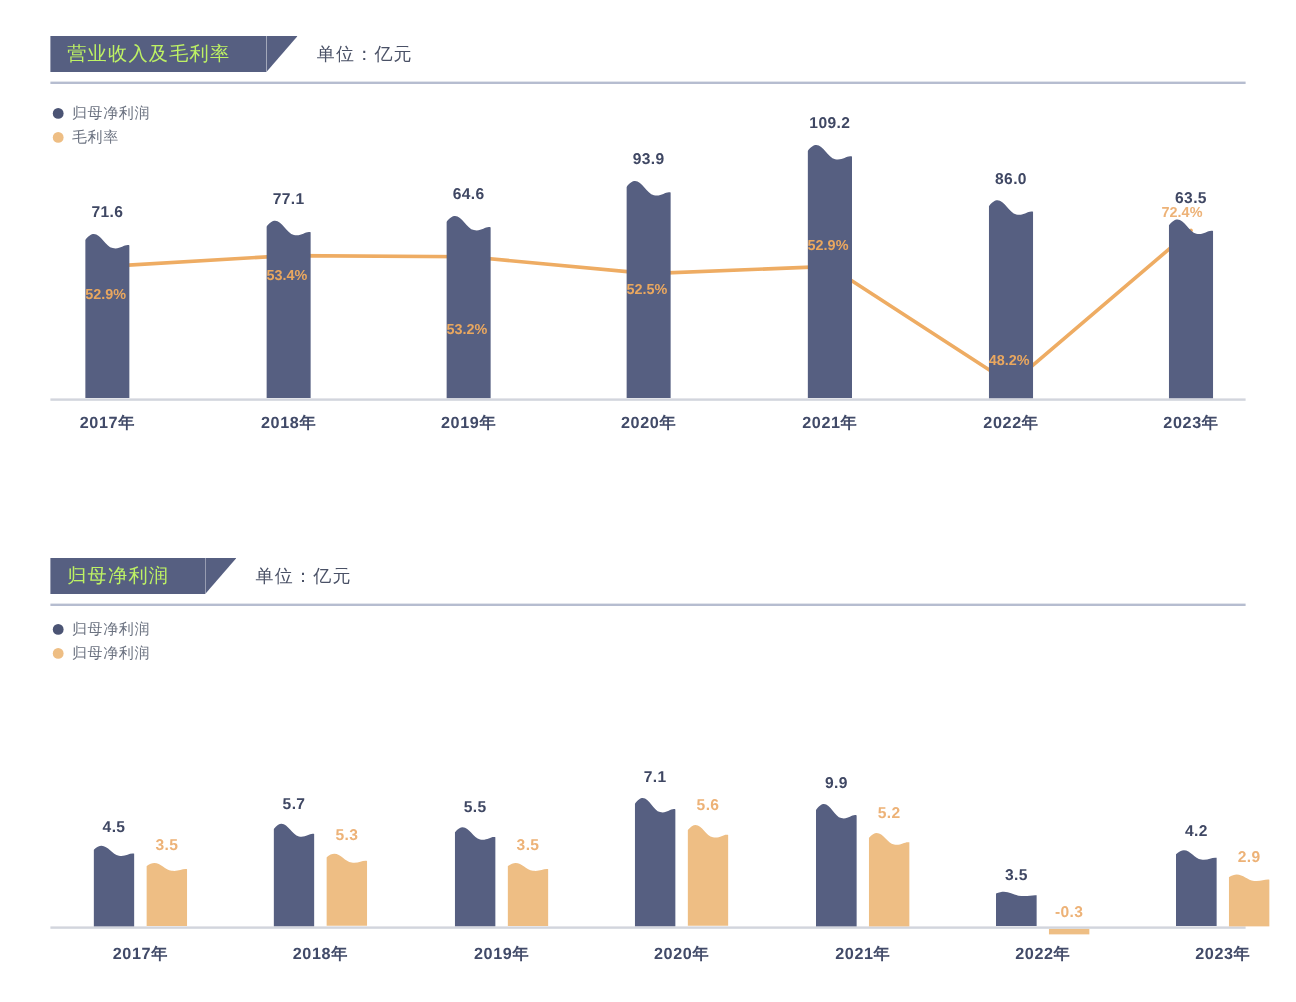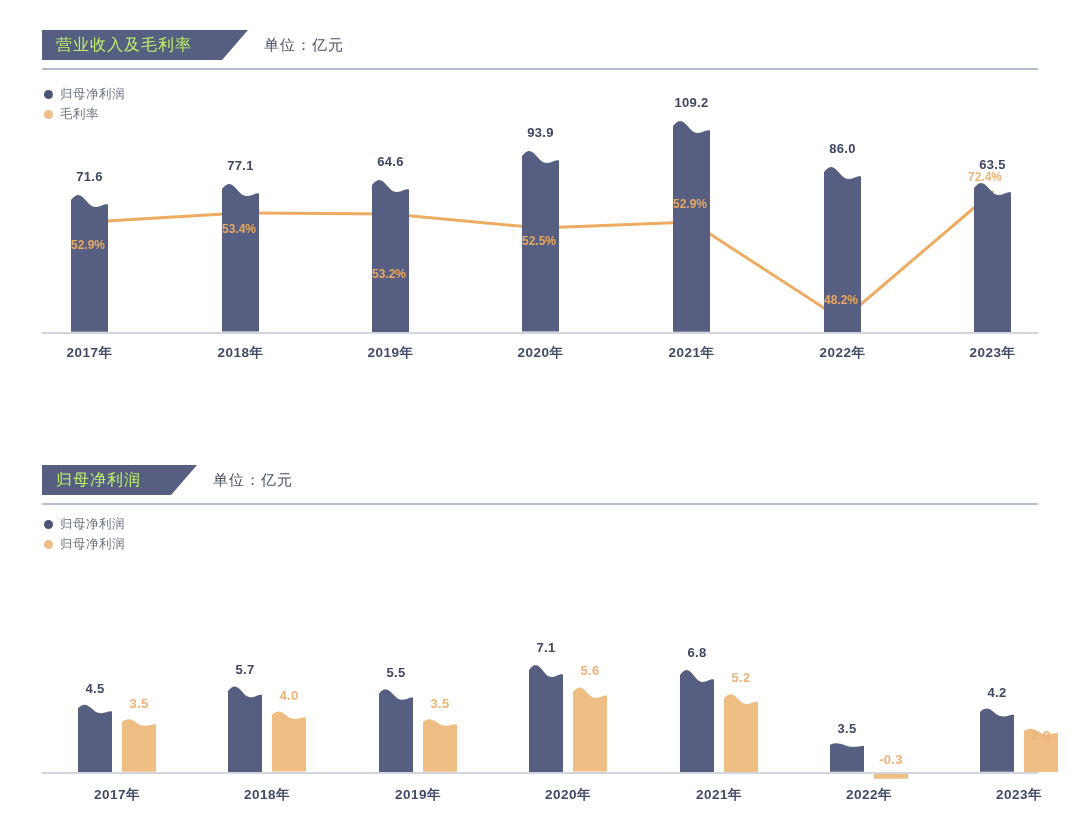--- a/index.html
+++ b/index.html
@@ -205,21 +205,21 @@
         <svg viewBox="0 0 100 100" preserveAspectRatio="none">
           <path d="M0,8.108108108108109 C28.000000000000004,-4.4594594594594605 40,12.567567567567568 62,14.18918918918919 C80,15.405405405405405 88,10.945945945945947 100,12.162162162162163 L100,100 L0,100 Z" fill="#565f81"></path>
         </svg>
       </div>
       <div class="bar-value v-navy" style="left: 507px; top: 190px; width: 78px;">7.1</div>
       <div class="bar" style="left: 680px; top: 215.69px; width: 34px; height: 106.31px;">
         <svg viewBox="0 0 100 100" preserveAspectRatio="none">
           <path d="M0,8.465818759936406 C28.000000000000004,-4.656200317965023 40,13.12201907790143 62,14.81518282988871 C80,16.08505564387917 88,11.42885532591415 100,12.69872813990461 L100,100 L0,100 Z" fill="#565f81"></path>
         </svg>
       </div>
-      <div class="bar-value v-navy" style="left: 658px; top: 194.69px; width: 78px;">6.8</div>
+      <div class="bar-value v-navy" style="left: 658px; top: 194.69px; width: 78px;">9.9</div>
       <div class="bar" style="left: 830px; top: 292.296px; width: 34px; height: 29.7042px;">
         <svg viewBox="0 0 100 100" preserveAspectRatio="none">
           <path d="M0,9 C28.000000000000004,-4.95 40,13.950000000000001 62,15.75 C80,17.099999999999998 88,12.15 100,13.5 L100,100 L0,100 Z" fill="#565f81"></path>
         </svg>
       </div>
       <div class="bar-value v-navy" style="left: 808px; top: 271.296px; width: 78px;">3.5</div>
       <div class="bar" style="left: 980px; top: 256.338px; width: 34px; height: 65.662px;">
         <svg viewBox="0 0 100 100" preserveAspectRatio="none">
           <path d="M0,9 C28.000000000000004,-4.95 40,13.950000000000001 62,15.75 C80,17.099999999999998 88,12.15 100,13.5 L100,100 L0,100 Z" fill="#565f81"></path>
         </svg>
@@ -229,21 +229,21 @@
         <svg viewBox="0 0 100 100" preserveAspectRatio="none">
           <path d="M0,9 C28.000000000000004,-4.95 40,13.950000000000001 62,15.75 C80,17.099999999999998 88,12.15 100,13.5 L100,100 L0,100 Z" fill="#eebe84"></path>
         </svg>
       </div>
       <div class="bar-value v-tan" style="left: 100px; top: 246.282px; width: 78px;">3.5</div>
       <div class="bar" style="left: 272px; top: 259.465px; width: 34px; height: 62.5352px;">
         <svg viewBox="0 0 100 100" preserveAspectRatio="none">
           <path d="M0,9 C28.000000000000004,-4.95 40,13.950000000000001 62,15.75 C80,17.099999999999998 88,12.15 100,13.5 L100,100 L0,100 Z" fill="#eebe84"></path>
         </svg>
       </div>
-      <div class="bar-value v-tan" style="left: 250px; top: 238.465px; width: 78px;">4.0</div>
+      <div class="bar-value v-tan" style="left: 250px; top: 238.465px; width: 78px;">5.3</div>
       <div class="bar" style="left: 423px; top: 267.282px; width: 34px; height: 54.7183px;">
         <svg viewBox="0 0 100 100" preserveAspectRatio="none">
           <path d="M0,9 C28.000000000000004,-4.95 40,13.950000000000001 62,15.75 C80,17.099999999999998 88,12.15 100,13.5 L100,100 L0,100 Z" fill="#eebe84"></path>
         </svg>
       </div>
       <div class="bar-value v-tan" style="left: 401px; top: 246.282px; width: 78px;">3.5</div>
       <div class="bar" style="left: 573px; top: 234.451px; width: 34px; height: 87.5493px;">
         <svg viewBox="0 0 100 100" preserveAspectRatio="none">
           <path d="M0,9 C28.000000000000004,-4.95 40,13.950000000000001 62,15.75 C80,17.099999999999998 88,12.15 100,13.5 L100,100 L0,100 Z" fill="#eebe84"></path>
         </svg>
@@ -259,21 +259,21 @@
         <svg viewBox="0 0 100 100" preserveAspectRatio="none">
           <path d="M0,0 L100,0 L100,100 L0,100 Z" fill="#eebe84"></path>
         </svg>
       </div>
       <div class="bar-value v-tan" style="left: 852px; top: 302px; width: 78px;">-0.3</div>
       <div class="bar" style="left: 1024px; top: 276.662px; width: 34px; height: 45.338px;">
         <svg viewBox="0 0 100 100" preserveAspectRatio="none">
           <path d="M0,9 C28.000000000000004,-4.95 40,13.950000000000001 62,15.75 C80,17.099999999999998 88,12.15 100,13.5 L100,100 L0,100 Z" fill="#eebe84"></path>
         </svg>
       </div>
-      <div class="bar-value v-tan" style="left: 1002px; top: 255.662px; width: 78px; margin-top: 22px;">2.9</div>
+      <div class="bar-value v-tan" style="left: 1002px; top: 255.662px; width: 78px;">2.9</div>
       <div class="xlabel" style="left: 67px; top: 336px; width: 100px;">2017年</div>
       <div class="xlabel" style="left: 217px; top: 336px; width: 100px;">2018年</div>
       <div class="xlabel" style="left: 368px; top: 336px; width: 100px;">2019年</div>
       <div class="xlabel" style="left: 518px; top: 336px; width: 100px;">2020年</div>
       <div class="xlabel" style="left: 669px; top: 336px; width: 100px;">2021年</div>
       <div class="xlabel" style="left: 819px; top: 336px; width: 100px;">2022年</div>
       <div class="xlabel" style="left: 969px; top: 336px; width: 100px;">2023年</div>
     </div>
 </section>
 

